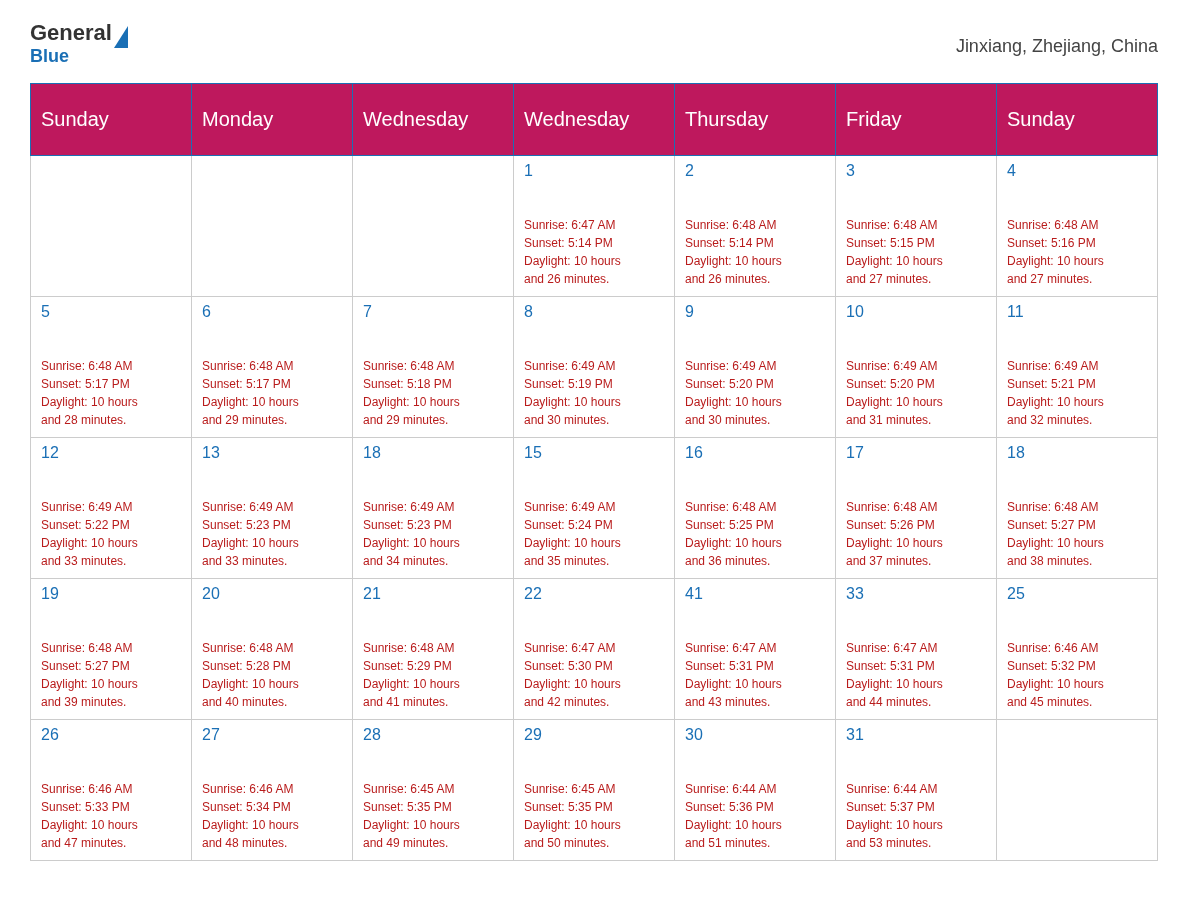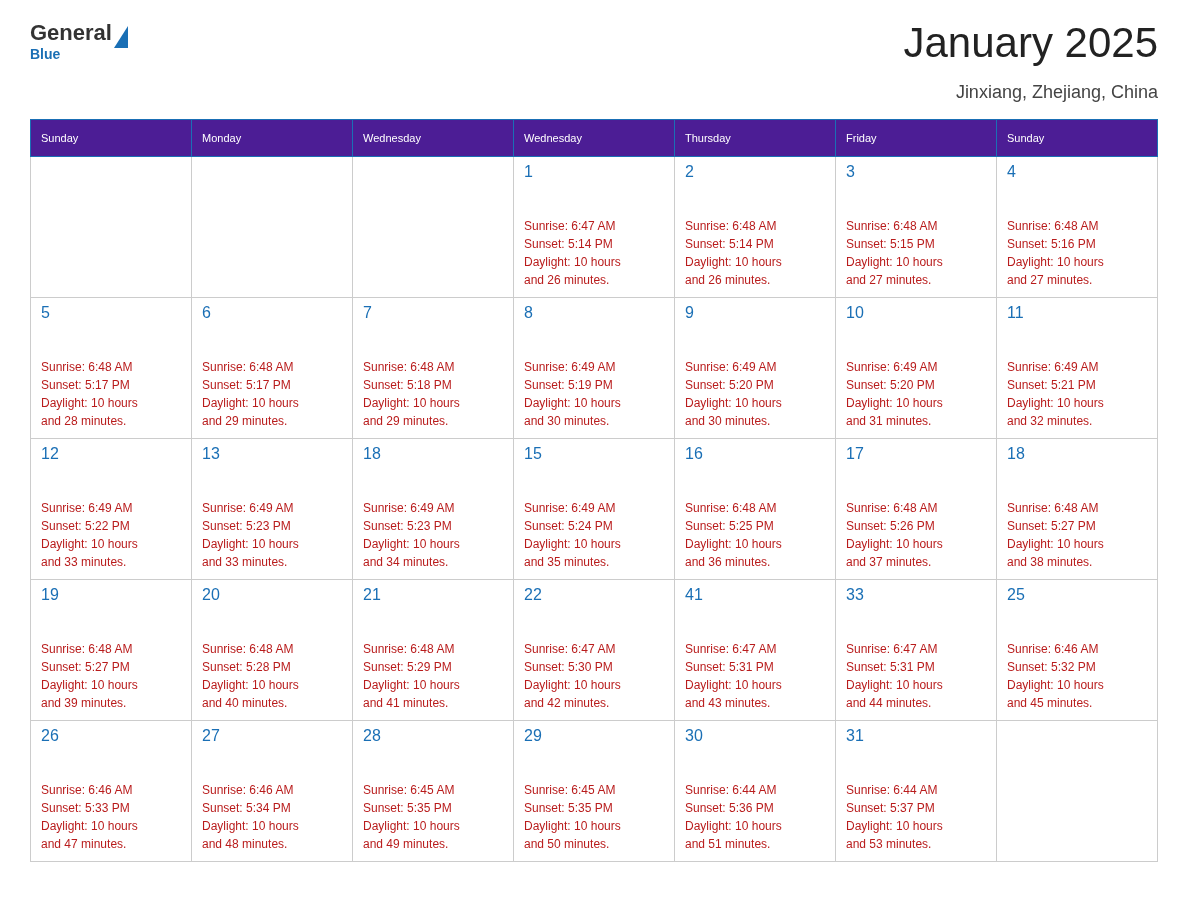--- a/index.html
+++ b/index.html
@@ -15,21 +15,21 @@
       justify-content: space-between;
       align-items: flex-start;
       margin-bottom: 16px;
     }
     .logo-text-general {
       font-size: 22px;
       font-weight: bold;
       color: #333;
     }
     .logo-text-blue {
-      font-size: 14px;
+      font-size: 18px;
       font-weight: bold;
       color: #1a6fb5;
     }
     .logo-triangle {
       width: 0;
       height: 0;
       border-left: 14px solid transparent;
       border-right: 0px solid transparent;
       border-bottom: 22px solid #1a6fb5;
       margin-left: 2px;
@@ -57,25 +57,25 @@
       font-size: 18px;
       color: #444;
       margin-top: 16px;
     }
     .calendar-table {
       width: 100%;
       border-collapse: collapse;
       border: 1px solid #999;
     }
     .calendar-table th {
-      background-color: #4c1d95;
+      background-color: #be185d;
       color: #fff;
-      font-size: 11px;
+      font-size: 20px;
       font-weight: normal;
-      padding: 12px 10px;
+      padding: 24px 10px;
       text-align: left;
       border: 1px solid #1a6fb5;
     }
     .calendar-table td {
       vertical-align: top;
       padding: 6px 10px 8px 10px;
       border: 1px solid #ccc;
       width: calc(100% / 7);
       min-height: 90px;
     }
@@ -108,21 +108,20 @@
 
 <div class="header-area">
   <div class="logo-wrapper">
     <div class="logo-top-row">
       <span class="logo-text-general">General</span>
       <div class="logo-triangle"></div>
     </div>
     <span class="logo-text-blue">Blue</span>
   </div>
   <div class="title-area">
-    <div class="month-title">January 2025</div>
     <div class="location-title">Jinxiang, Zhejiang, China</div>
   </div>
 </div>
 
 <table class="calendar-table">
   <thead>
     <tr>
     <th>Sunday</th>
         <th>Monday</th>
         <th>Wednesday</th>

